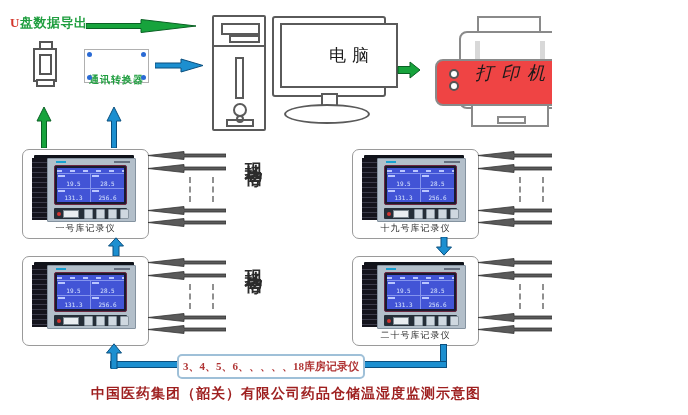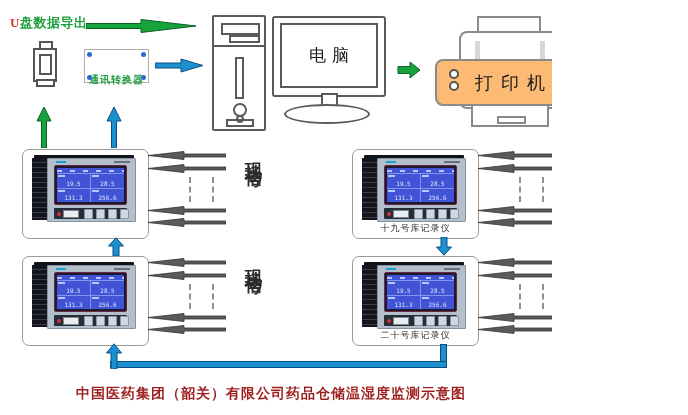--- a/index.html
+++ b/index.html
@@ -35,33 +35,33 @@
   .t-slot2{left:15px;top:18px;width:27px;height:4px;border:2px solid #5a5a5a;}
   .t-div{left:0;top:28px;width:100%;border-top:2px solid #5a5a5a;}
   .t-vslot{left:21px;top:40px;width:5px;height:38px;border:2px solid #5a5a5a;}
   .t-c1{left:19px;top:86px;width:10px;height:10px;border:2px solid #5a5a5a;border-radius:50%;}
   .t-c2{left:22px;top:98px;width:4px;height:4px;border:2px solid #5a5a5a;border-radius:50%;}
   .t-br{left:12px;top:102px;width:24px;height:4px;border:2px solid #5a5a5a;}
 
   
   .monitor{left:272px;top:16px;width:110px;height:77px;border:2px solid #5a5a5a;border-radius:3px;background:#fff;}
   .mon-screen{left:6px;top:5px;width:94px;height:61px;border:2px solid #5a5a5a;background:#fff;
-              display:flex;align-items:center;justify-content:center;}
+              display:flex;align-items:center;justify-content:center;padding-left:20px;}
   .mon-text{font-size:17px;letter-spacing:6px;padding-left:6px;color:#1a1a1a;}
   .mon-stand{left:321px;top:93px;width:13px;height:14px;border:2px solid #5a5a5a;background:#fff;}
   .mon-base{left:284px;top:104px;width:82px;height:16px;border:2px solid #5a5a5a;border-radius:50%;background:#fff;}
 
   
   .pr-paper{left:477px;top:16px;width:60px;height:48px;border:2px solid #8a8a8a;background:#fff;z-index:1;}
   .pr-body{left:459px;top:31px;width:98px;height:74px;border:2px solid #8a8a8a;border-radius:8px;background:#fff;z-index:2;}
   .pr-guide{top:8px;width:5px;height:22px;background:#d8d8d8;}
   .pr-tray{left:471px;top:85px;width:74px;height:38px;border:2px solid #8a8a8a;background:#fff;z-index:3;}
   .pr-tray-slot{left:24px;top:29px;width:25px;height:4px;border:2px solid #8a8a8a;}
-  .pr-band{left:435px;top:59px;width:146px;height:43px;border:2px solid #8a8a8a;border-radius:8px;background:#fdba74;z-index:4;
-           display:flex;align-items:center;justify-content:center;}
+  .pr-band{left:435px;top:59px;width:146px;height:43px;border:2px solid #8a8a8a;border-radius:8px;background:#ef4444;z-index:4;
+           display:flex;justify-content:center;font-style:italic;}
   .pr-text{font-size:18px;letter-spacing:8px;padding-left:8px;color:#1a1a1a;}
   .pr-dot{left:12px;width:6px;height:6px;border:2px solid #555;border-radius:50%;background:#fff;}
 
   
   .rec-box{width:125px;height:88px;border:1px solid #9a9a9a;border-radius:7px;background:#fff;}
   .dev{left:9px;top:5px;width:104px;height:66px;}
   .dev-top{left:2px;top:0;width:100px;height:4px;background:#10131a;border-radius:1px;}
   .dev-side{left:0;top:3px;width:15px;height:62px;
             background:repeating-linear-gradient(180deg,#14141c 0 4px,#3c3c4a 4px 5px);}
   .dev-face{left:15px;top:3px;width:87px;height:62px;background:#b3bfca;border:1px solid #8593a0;border-radius:1px;}
@@ -88,21 +88,21 @@
   .sig{width:120px;height:88px;}
   .dash{width:0;border-left:2px dashed #909090;}
   .vtext{top:0;height:88px;writing-mode:vertical-rl;text-orientation:upright;
          font-size:17px;font-weight:600;color:#2b2b2b;letter-spacing:3px;line-height:22px;}
 
   
   .busline{background:var(--blue);border:1px solid #0b4f7e;box-sizing:border-box;}
   .bus-label{left:177px;top:354px;width:184px;height:21px;background:#fff;border:2px solid #9fc0d8;border-radius:5px;
              z-index:6;display:flex;align-items:center;justify-content:center;
              font-size:11px;font-weight:bold;color:var(--bus-red);white-space:nowrap;}
-  .caption{left:76px;top:385px;width:460px;font-size:14px;font-weight:bold;
+  .caption{left:56px;top:385px;width:460px;text-align:center;font-size:14px;font-weight:bold;
            color:var(--caption-red);letter-spacing:1px;}
 </style>
 </head>
 <body>
 
 <div class="stage">
 
   <div class="abs usb-label">U盘数据导出</div>
   <div class="abs" style="left:86px;top:19px;width:110px;height:14px">
     <svg class="green" viewBox="0 0 110 14" preserveAspectRatio="none">
@@ -200,20 +200,21 @@
           <span class="led"></span>
           <span class="mini-disp"></span>
           <span class="btn-spacer"></span>
           <span class="btn"></span>
           <span class="btn"></span>
           <span class="btn"></span>
           <span class="btn"></span>
         </div>
       </div>
     </div>
+    <div class="rec-label">一号库记录仪</div>
   </div>
 
   <div class="abs rec-box" style="left:22px;top:256px">
     <div class="abs dev">
       <div class="abs dev-top"></div>
       <div class="abs dev-side"></div>
       <div class="abs dev-face">
         <div class="abs dev-brand"></div>
         <div class="abs dev-model"></div>
         <div class="abs dev-bezel">
@@ -414,16 +415,17 @@
       </svg>
   </div>
 
   <div class="abs busline" style="left:440px;top:344px;width:7px;height:21px"></div>
   <div class="abs busline" style="left:110px;top:361px;width:337px;height:7px"></div>
   <div class="abs" style="left:105px;top:343px;width:18px;height:26px;z-index:5">
     <svg class="blue" viewBox="0 0 18 26" preserveAspectRatio="none">
         <polygon points="6,26 6,10 1.5,10 9,0.8 16.5,10 12,10 12,26"></polygon>
       </svg>
   </div>
+  <div class="abs bus-label">3、4、5、6、、、、、18库房记录仪</div>
 
   <div class="abs caption">中国医药集团（韶关）有限公司药品仓储温湿度监测示意图</div>
 
 </div>
 
 </body></html>

